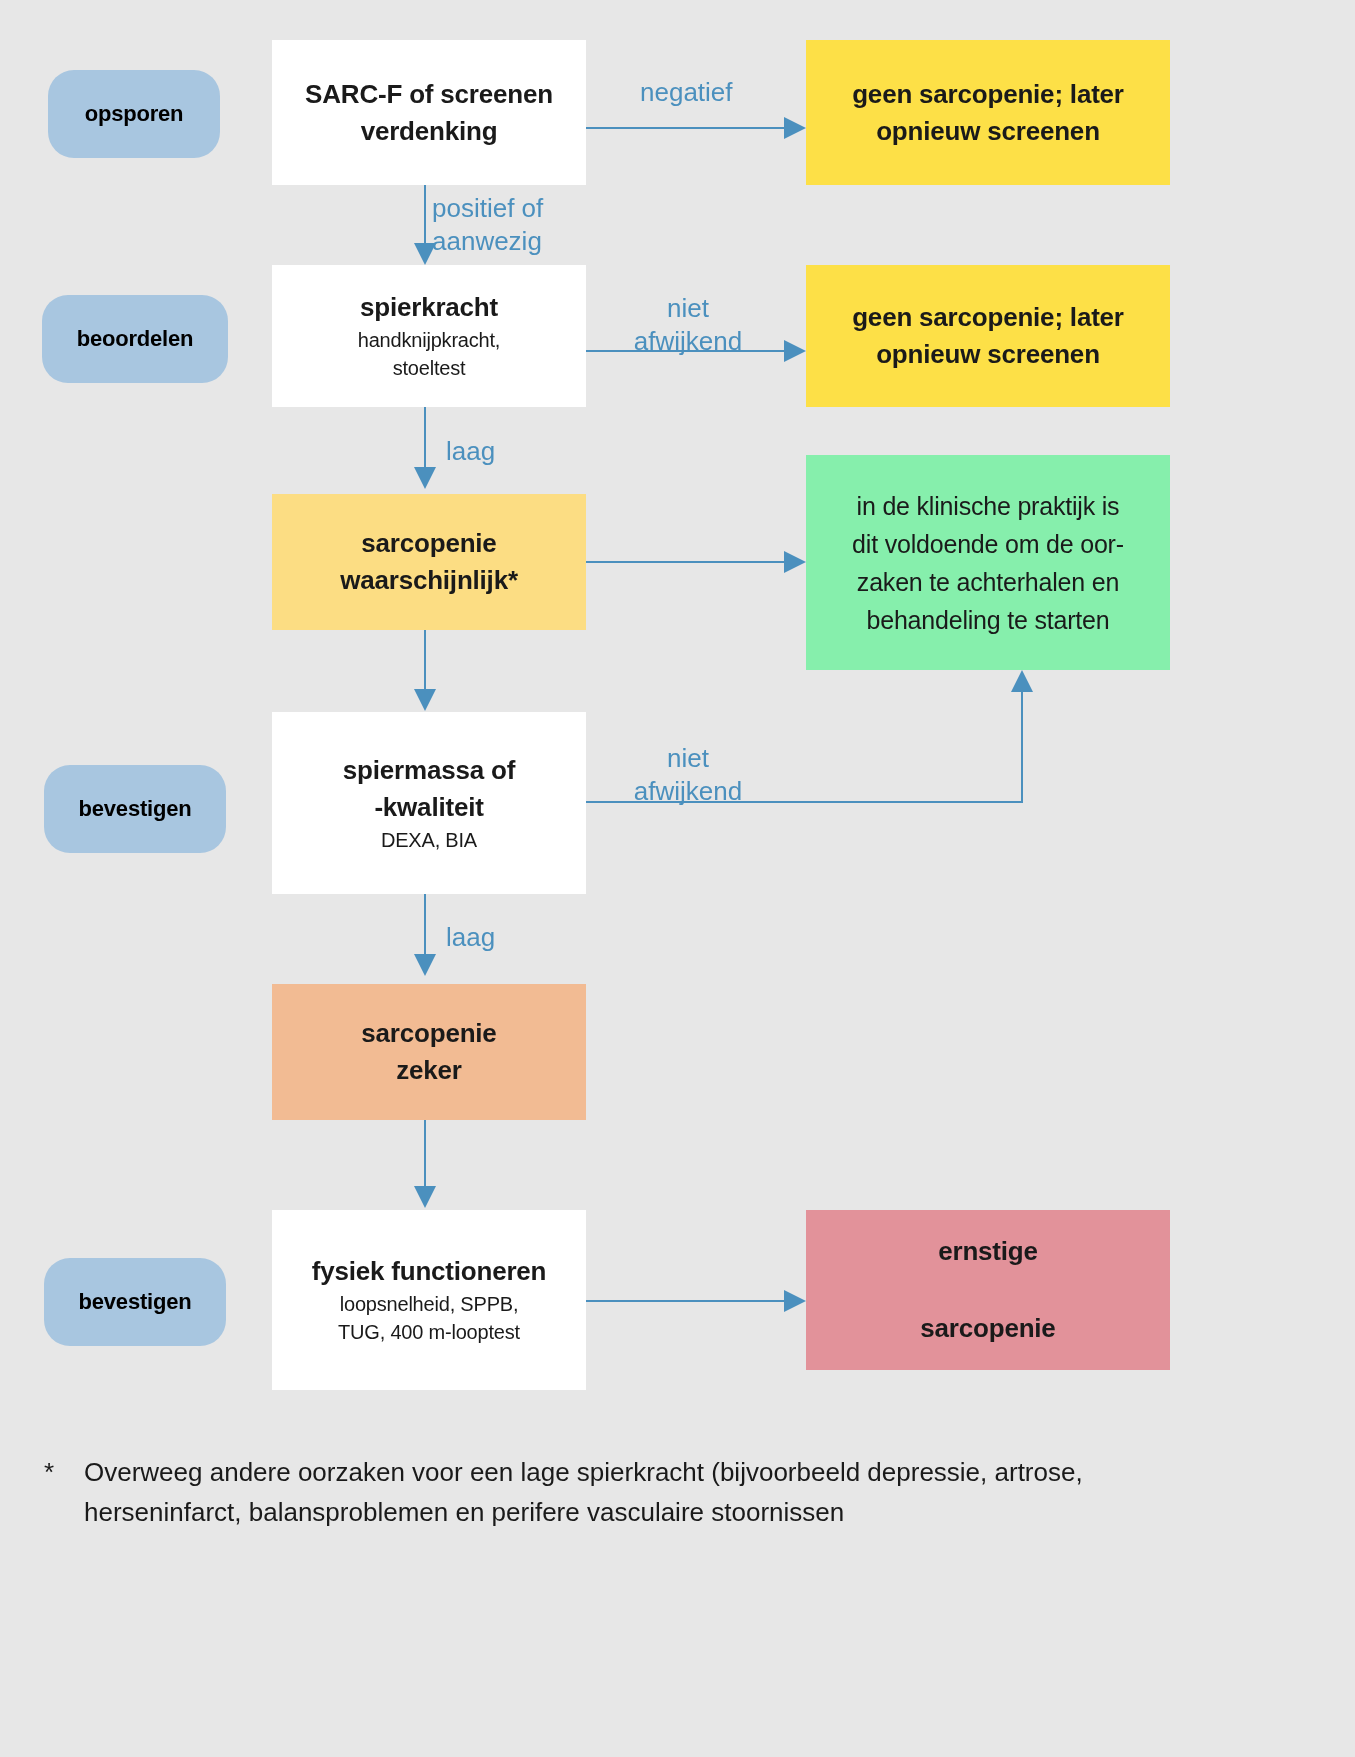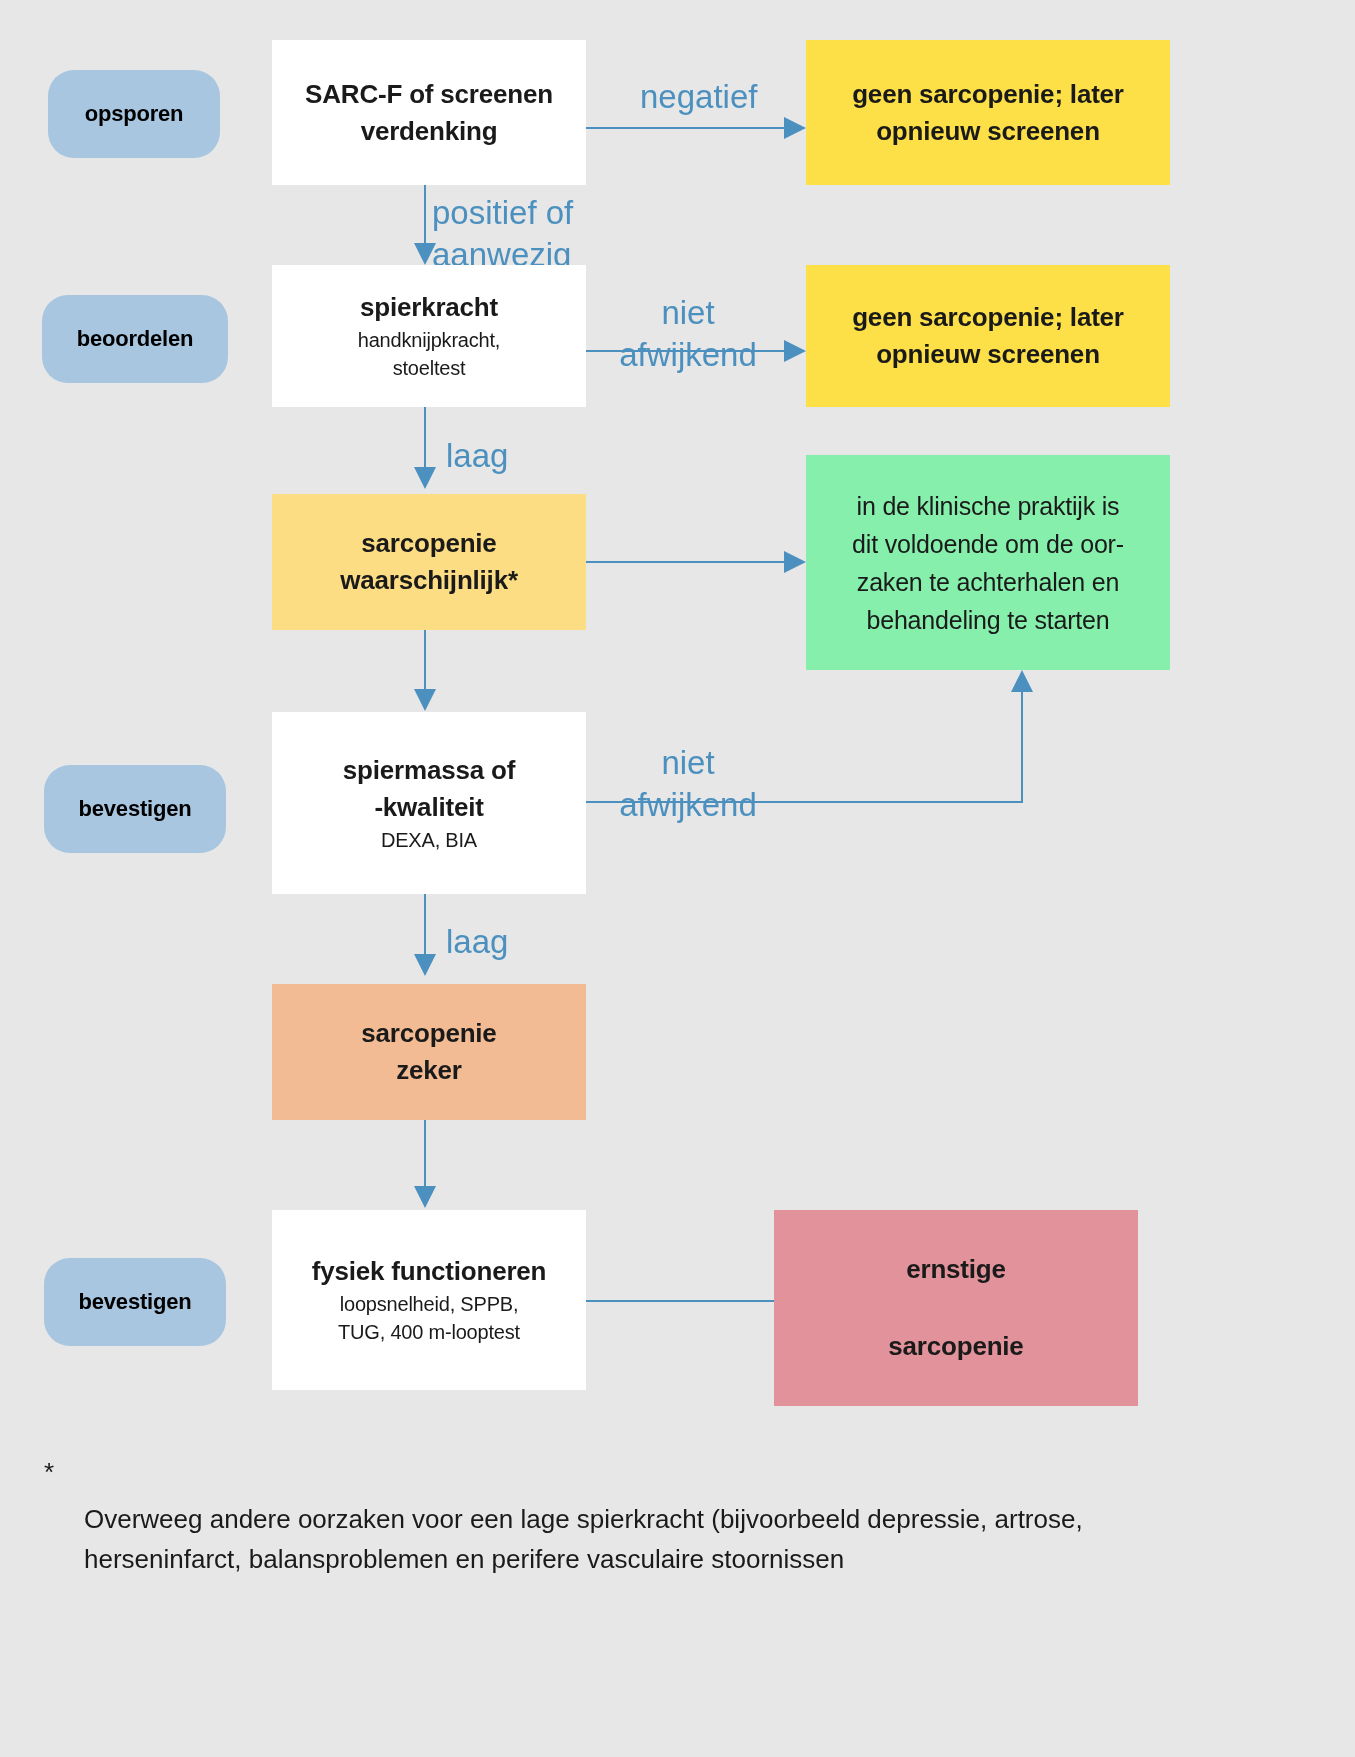--- a/index.html
+++ b/index.html
@@ -64,36 +64,36 @@
   }
   .arrow-right{
     position:absolute;width:0;height:0;
     border-top:11px solid transparent;
     border-bottom:11px solid transparent;
     border-left:22px solid #4b90be;
   }
   .elabel{
     position:absolute;
     color:#4b90be;
-    font-size:33px;
+    font-size:26px;
     line-height:1.28;
     white-space:pre-line;
   }
   .elabel.ctr{text-align:center;}
 
   
   .footnote{
     position:absolute;
     font-size:26px;
     line-height:1.55;
     color:#1a1a1a;
     display:flex;
   }
   .footnote .star{width:40px;flex:0 0 40px;}
-  .footnote .ftxt{flex:1;margin-top:47px;}
+  .footnote .ftxt{flex:1;}
 </style>
 </head>
 <body>
 
 <div id="stage">
 
   <div class="pill" style="left:48px;top:70px;width:172px;height:88px;">
     <span>opsporen</span>
   </div>
 
@@ -192,21 +192,21 @@
 
   <div class="box white" style="left:272px;top:1210px;width:314px;height:180px;">
     <div class="ttl">fysiek functioneren</div>
     <div class="sub">loopsnelheid, SPPB,</div>
     <div class="sub">TUG, 400 m-looptest</div>
   </div>
 
   <div class="hline" style="left:586px;top:1300px;width:200px;"></div>
   <div class="arrow-right" style="left:784px;top:1290px;"></div>
 
-  <div class="box red" style="left:774px;top:1210px;width:364px;height:196px;gap:40px;">
+  <div class="box red" style="left:806px;top:1210px;width:364px;height:160px;gap:40px;">
     <div class="ttl">ernstige</div>
     <div class="ttl">sarcopenie</div>
   </div>
 
   <div class="footnote" style="left:44px;top:1452px;width:1150px;">
     <div class="star">*</div>
     <div class="ftxt">Overweeg andere oorzaken voor een lage spierkracht (bijvoorbeeld depressie, artrose, herseninfarct, balansproblemen en perifere vasculaire stoornissen</div>
   </div>
 
 </div>

